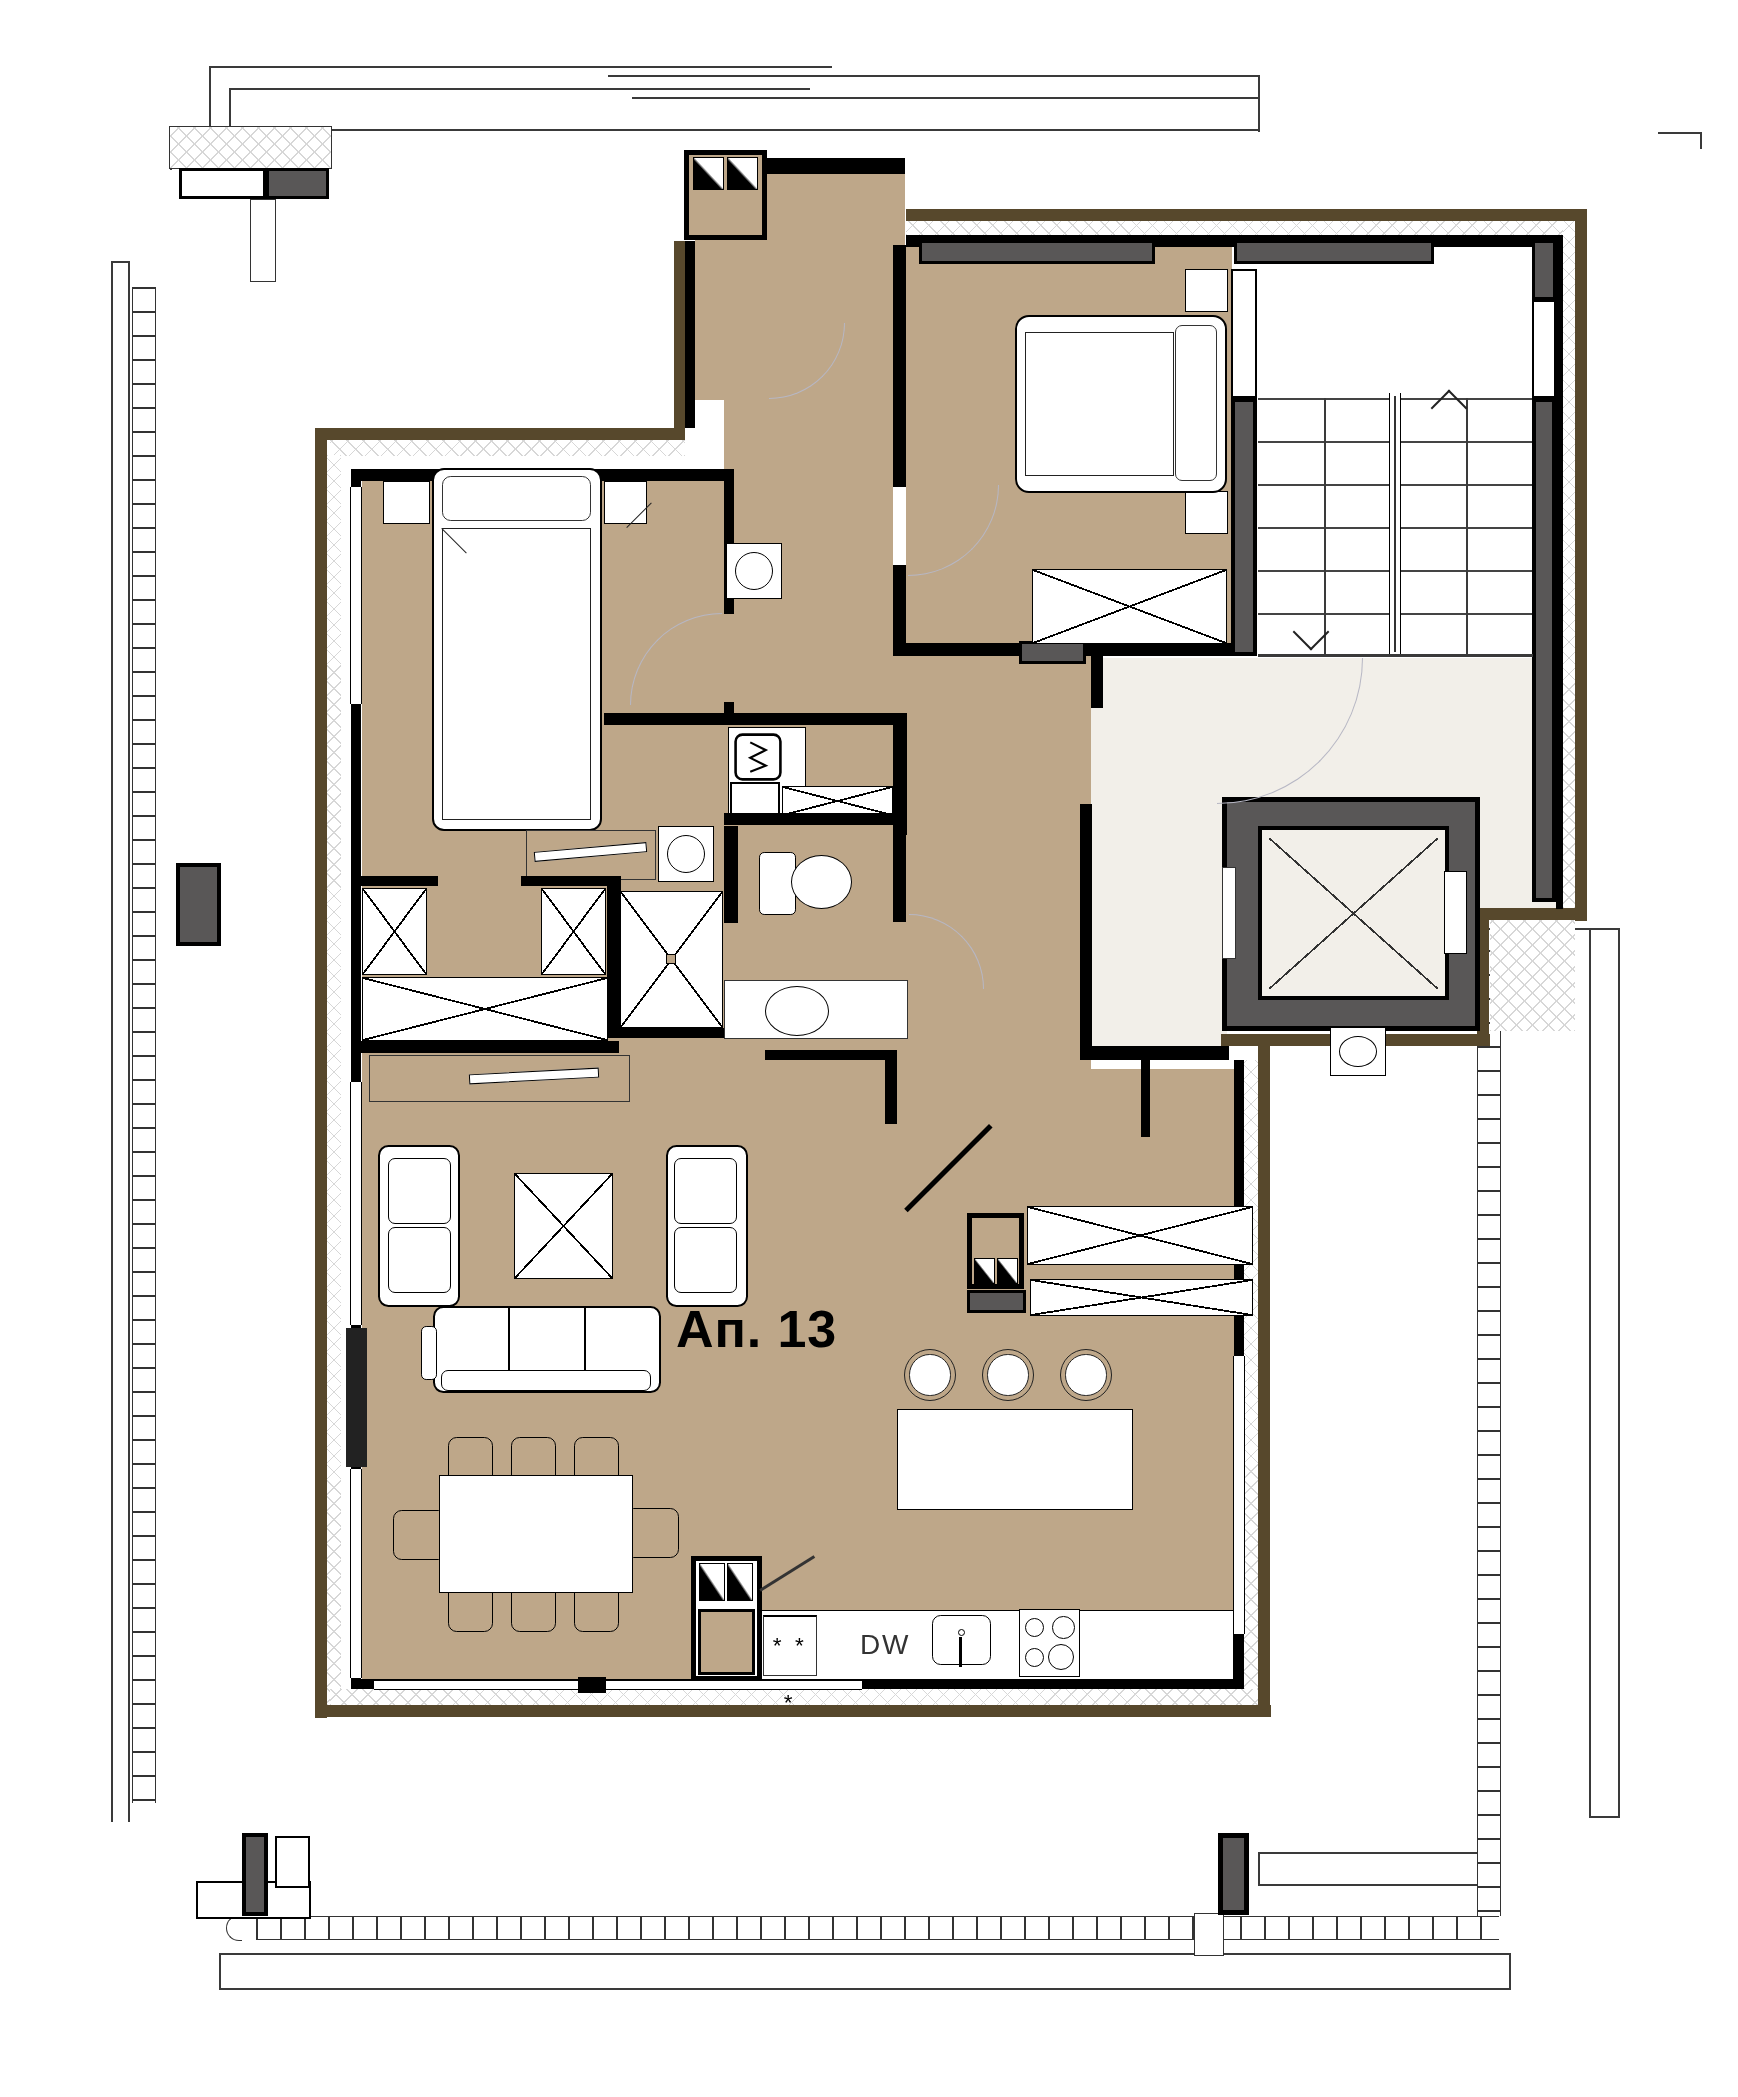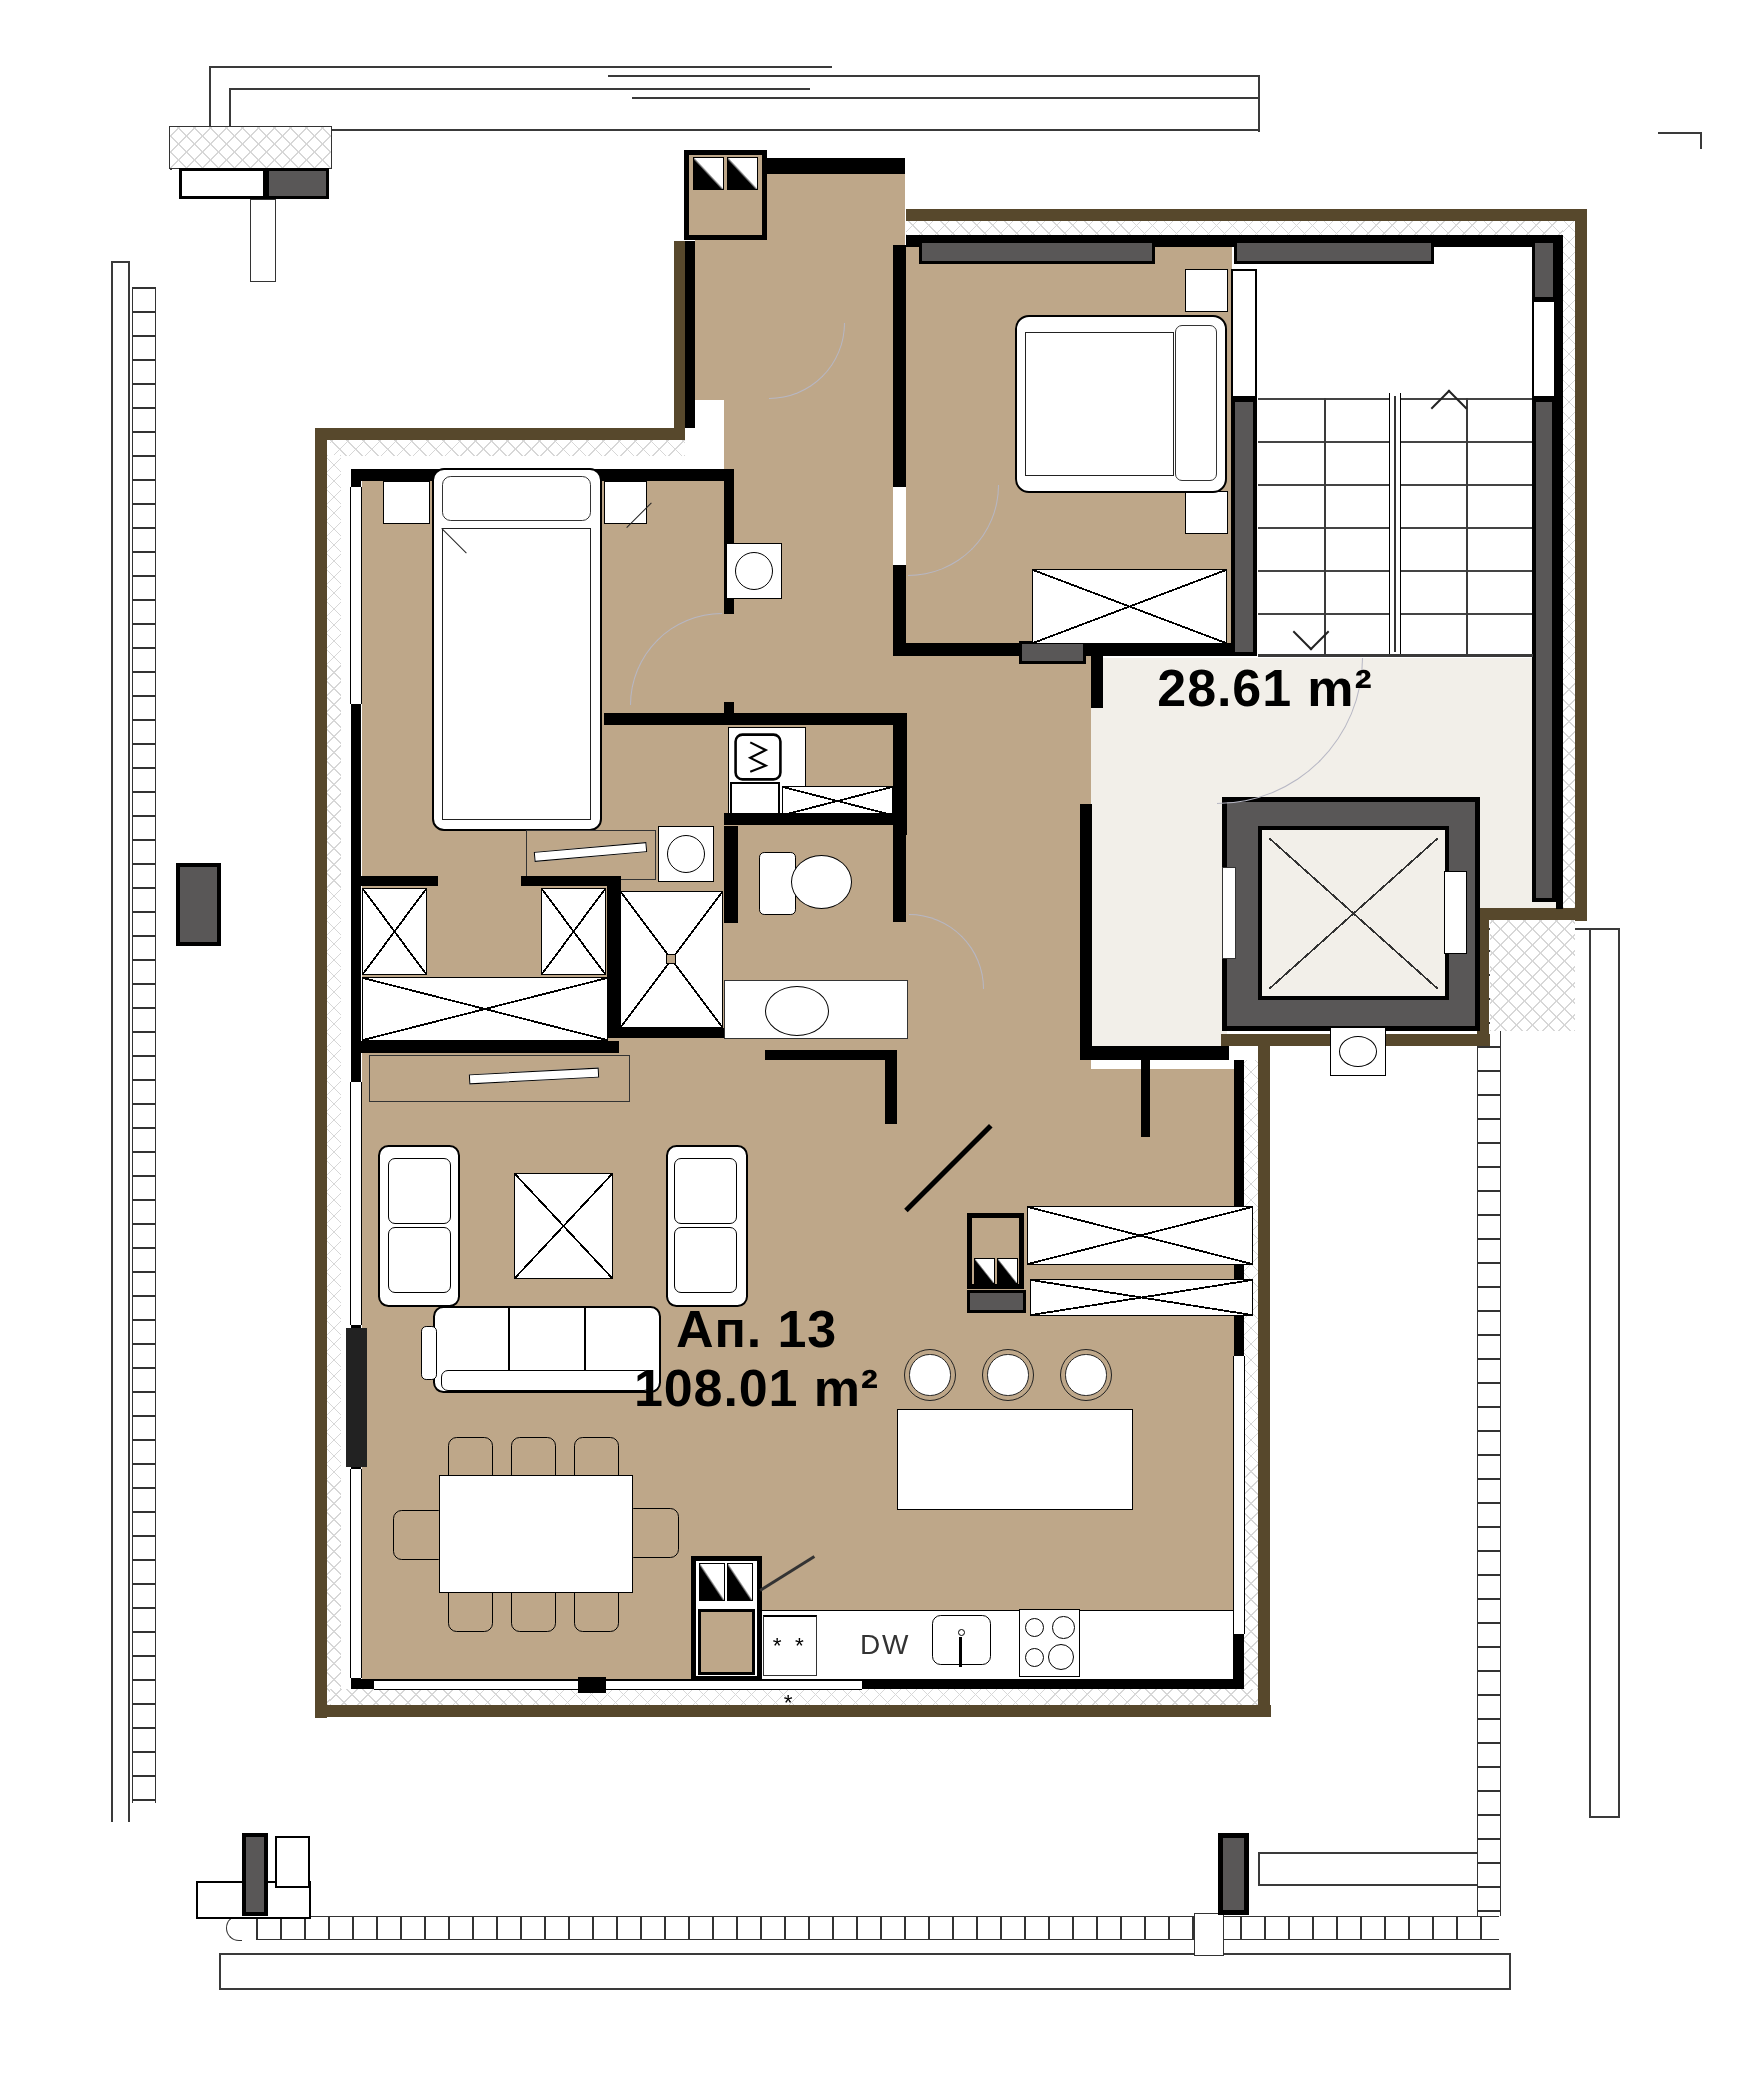--- a/index.html
+++ b/index.html
@@ -293,21 +293,19 @@
   <div class="abs tl1" style="left:511px;top:1437px;width:45px;height:43px;border-radius:8.7px 8.7px 3.5px 3.5px;background:#BEA789;border-color:#000"></div>
   <div class="abs tl1" style="left:574px;top:1437px;width:45px;height:43px;border-radius:8.7px 8.7px 3.5px 3.5px;background:#BEA789;border-color:#000"></div>
   <div class="abs tl1" style="left:393px;top:1510px;width:49px;height:50px;border-radius:8.7px 3.5px 3.5px 8.7px;background:#BEA789;border-color:#000"></div>
   <div class="abs tl1" style="left:630px;top:1508px;width:49px;height:50px;border-radius:3.5px 8.7px 8.7px 3.5px;background:#BEA789;border-color:#000"></div>
   <div class="abs tl1" style="left:448px;top:1589px;width:45px;height:43px;border-radius:3.5px 3.5px 8.7px 8.7px;background:#BEA789;border-color:#000"></div>
   <div class="abs tl1" style="left:511px;top:1589px;width:45px;height:43px;border-radius:3.5px 3.5px 8.7px 8.7px;background:#BEA789;border-color:#000"></div>
   <div class="abs tl1" style="left:574px;top:1589px;width:45px;height:43px;border-radius:3.5px 3.5px 8.7px 8.7px;background:#BEA789;border-color:#000"></div>
   <div class="abs tl2" style="left:439px;top:1475px;width:194px;height:118px"></div>
 
   <div class="abs lbl" style="left:1091px;top:660px;width:348px;font-size:52px;line-height:56px">
-    <div>28.61 m²</div>
   </div>
   <div class="abs lbl" style="left:574px;top:1300px;width:365px;font-size:52px;line-height:59px">
     <div>Ап. 13</div>
-    <div>108.01 m²</div>
   </div>
 
 </div>
 
 
 </body></html>

